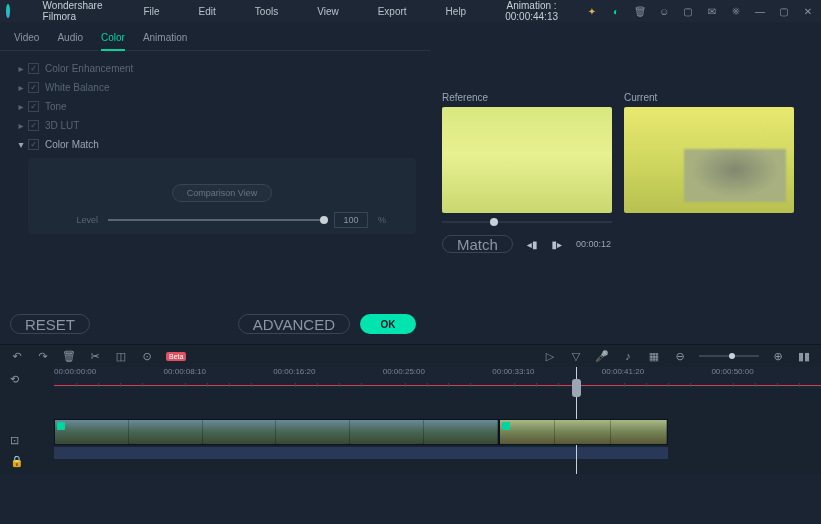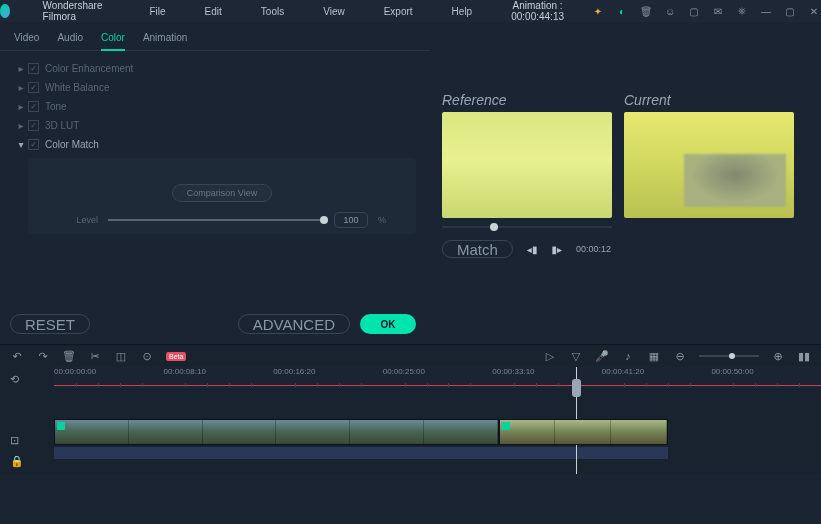--- a/index.html
+++ b/index.html
@@ -9,21 +9,21 @@
   font-family: -apple-system, "Segoe UI", Arial, sans-serif;
   font-size: 10px;
   color: #b8c2cc;
   overflow: hidden;
 }
 .titlebar {
   height: 22px;
   background: #1d2735;
   display: flex;
   align-items: center;
-  padding: 0 0;
+  padding: 0 6px;
   gap: 27px;
 }
 .titlebar .logo {
   width: 14px; height: 14px;
   background: linear-gradient(135deg, #00d4a0, #4ba3e0);
   border-radius: 50%;
   margin-right: 6px;
 }
 .titlebar .brand { font-size: 10px; color: #c8d0d8; margin-right: 14px; }
 .titlebar .menu-item { margin-right: 12px; font-size: 10px; color: #b8c2cc; cursor: pointer; }
@@ -70,41 +70,41 @@
 .level-row .lbl { color: #5a6674; font-size: 9px; width: 40px; text-align: right; }
 .slider-track {
   flex: 1; height: 2px; background: #3a4452; position: relative; border-radius: 2px;
 }
 .slider-fill { position: absolute; left: 0; top: 0; height: 2px; background: #5a6674; }
 .slider-thumb {
   position: absolute; width: 8px; height: 8px; background: #c8d0d8;
   border-radius: 50%; top: -3px; transform: translateX(-4px);
 }
 .num-box {
-  width: 34px; height: 16px; border: 1px solid #3a4452; border-radius: 5px;
+  width: 34px; height: 16px; border: 1px solid #3a4452; border-radius: 0;
   display: flex; align-items: center; justify-content: center;
   font-size: 9px; color: #8a96a4;
 }
 .pct { color: #5a6674; font-size: 9px; }
 .panel-footer {
   display: flex; align-items: flex-start; padding: 8px 14px 10px 10px;
 }
 .btn-outline {
   height: 20px; padding: 0 14px; border: 1px solid #3a4452; border-radius: 10px;
   color: #8a96a4; font-size: 15px; display: inline-flex; align-items: center; cursor: pointer;
 }
 .btn-ok {
   height: 20px; width: 56px; border-radius: 10px;
   background: #00e5b0; color: #0a1420; font-size: 10px; font-weight: 600;
   display: inline-flex; align-items: center; justify-content: center; cursor: pointer;
   margin-left: 10px;
 }
 .right-panel { flex: 1; background: #1a2432; padding: 10px 12px; }
 .preview-labels { display: flex; gap: 12px; margin-top: 60px; }
-.preview-labels div { font-size: 14px; color: #9aa6b4; font-style: italic; }
+.preview-labels div { font-size: 10px; color: #9aa6b4; }
 .previews { display: flex; gap: 12px; margin-top: 4px; }
 .preview {
   width: 170px; height: 106px; border-radius: 2px;
   background: linear-gradient(180deg, #d8e880 0%, #e8f090 45%, #c8d870 100%);
   position: relative; overflow: hidden;
 }
 .preview.current {
   background: linear-gradient(180deg, #e8e870 0%, #d0d860 50%, #b8c050 100%);
 }
 .preview .rocks {

